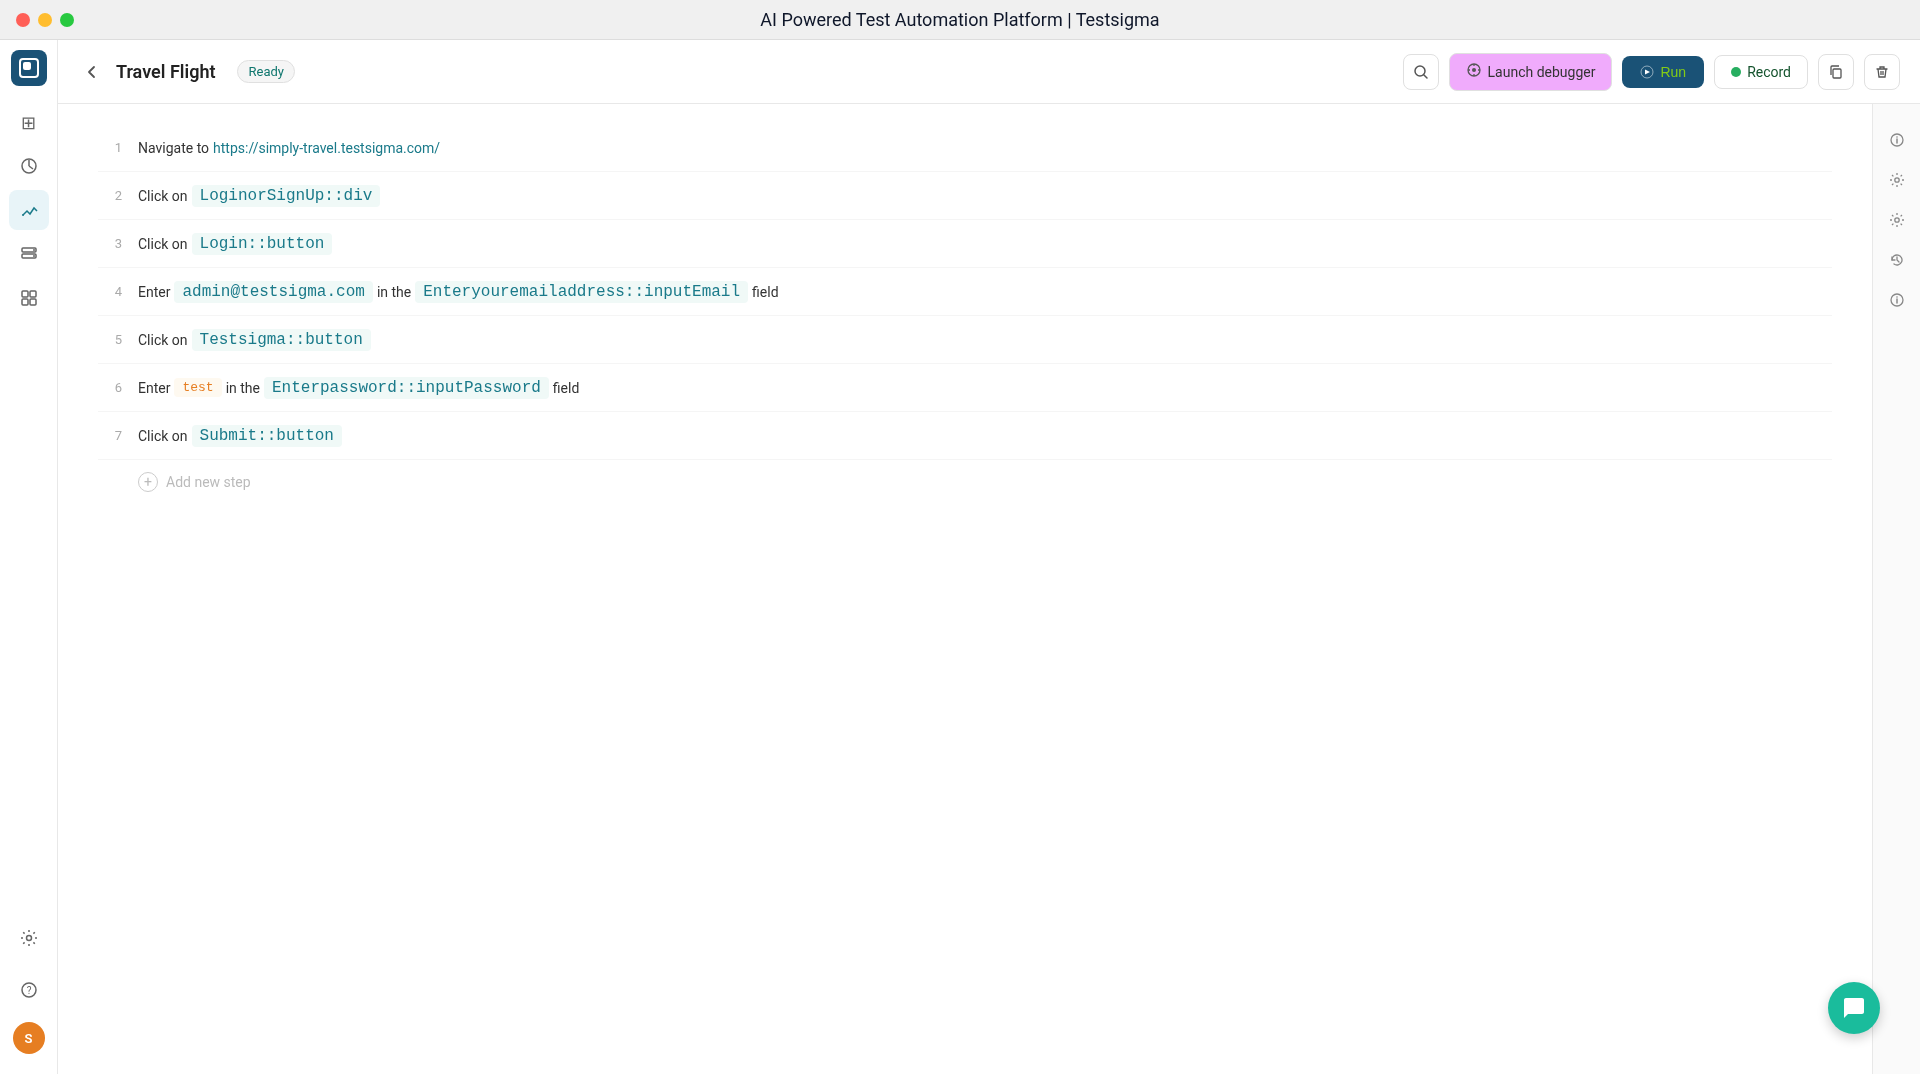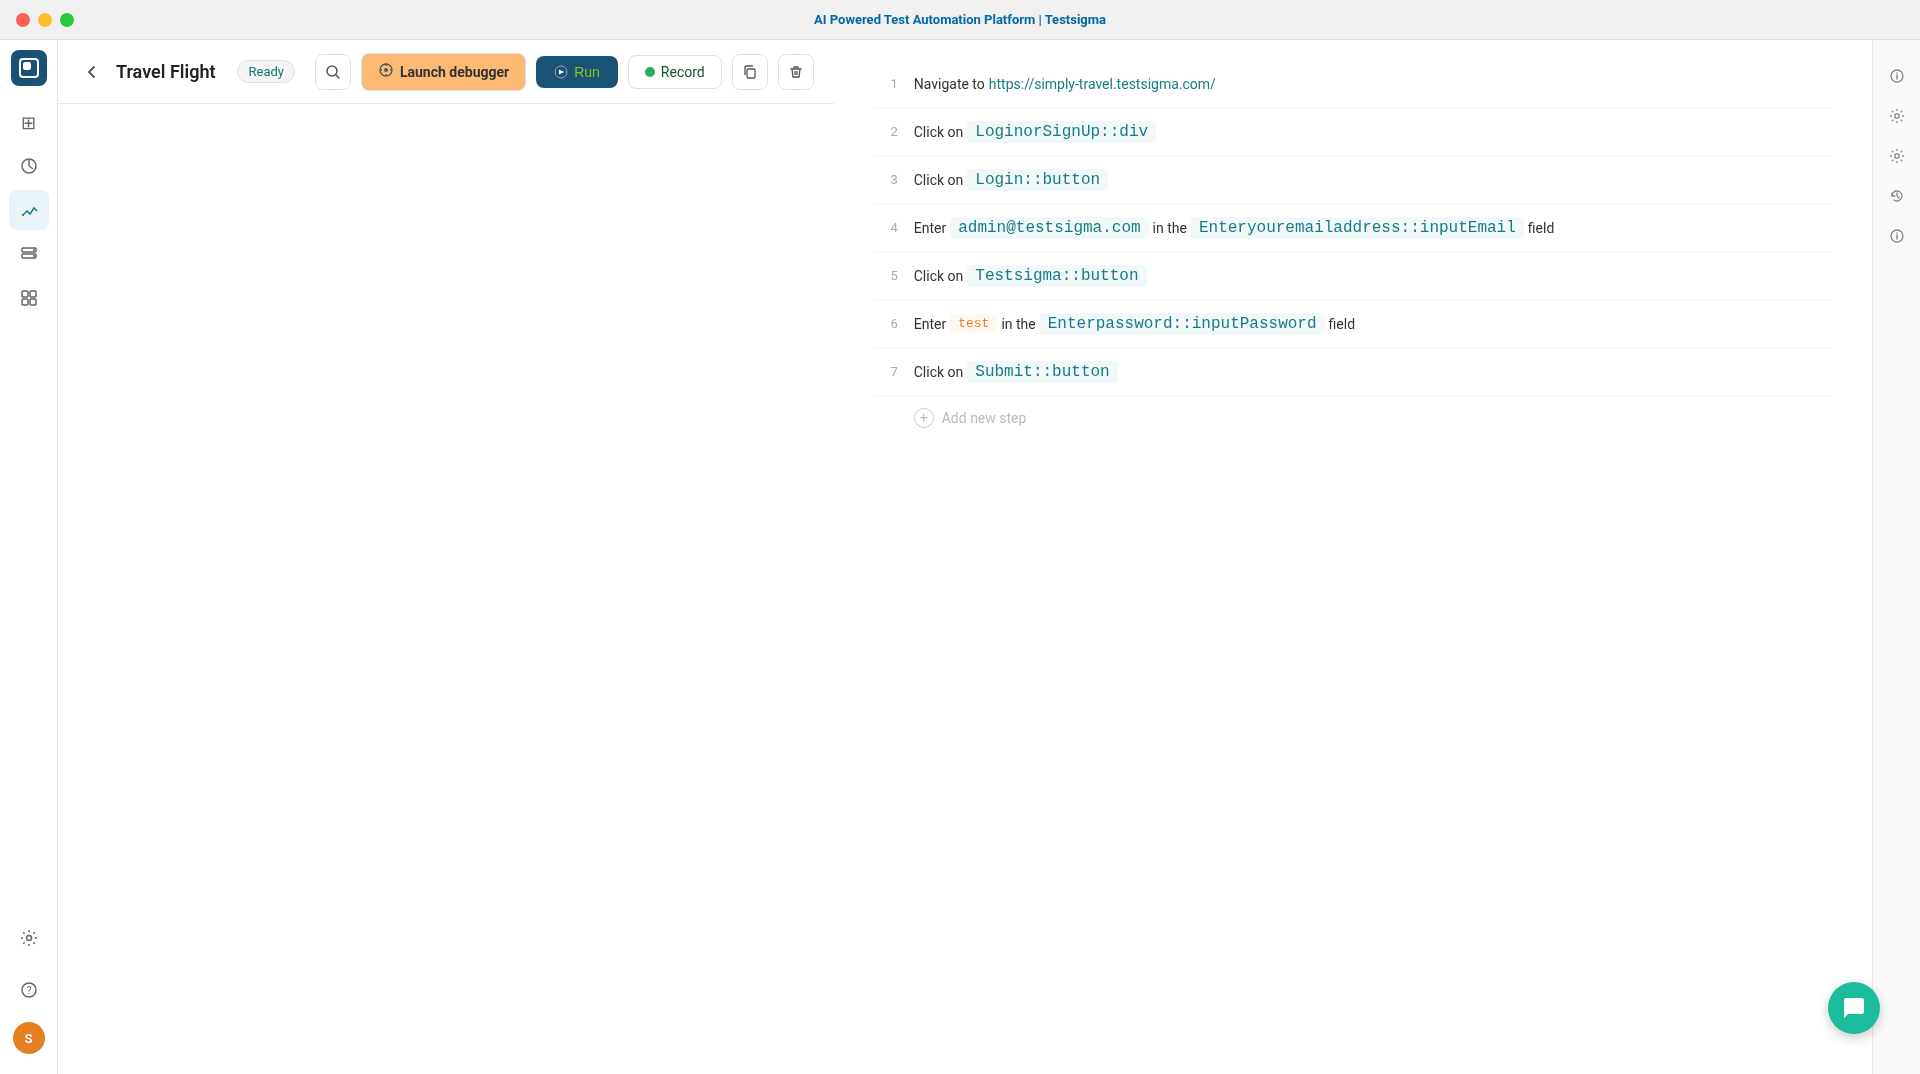--- a/index.html
+++ b/index.html
@@ -28,23 +28,23 @@
       left: 16px;
       display: flex;
       gap: 8px;
       align-items: center;
     }
     .wc { width: 14px; height: 14px; border-radius: 50%; }
     .wc-close { background: #ff5f57; }
     .wc-min { background: #ffbd2e; }
     .wc-max { background: #28c940; }
     .title-bar-text {
-      font-size: 13px;
-      color: #0369a1;
-      font-weight: 700;
+      font-size: 18px;
+      color: #0f172a;
+      font-weight: 400;
     }
 
     
     .app-container {
       display: flex;
       flex: 1;
       overflow: hidden;
     }
 
     
@@ -162,25 +162,24 @@
       color: #555;
       background: #fff;
     }
     .launch-debugger-btn {
       display: flex;
       align-items: center;
       gap: 6px;
       padding: 8px 16px;
       border: 1px solid #e0e0e0;
       border-radius: 8px;
-      background: #fdba74;
+      background: #f0abfc;
       cursor: pointer;
       font-size: 14px;
       color: #333;
-      font-weight: bold;
     }
     .launch-debugger-icon {
       font-size: 16px;
     }
     .run-btn {
       display: flex;
       align-items: center;
       gap: 6px;
       padding: 8px 18px;
       border: none;
@@ -344,20 +343,21 @@
       justify-content: center;
       cursor: pointer;
       box-shadow: 0 4px 12px rgba(0,0,0,0.2);
       color: #fff;
       font-size: 22px;
     }
 
     
     .top-section {
       display: flex;
+      flex-direction: column;
       flex: 1;
     }
     .header-row {
       display: flex;
       align-items: center;
       height: 64px;
       border-bottom: 1px solid #e8e8e8;
       padding: 0 20px;
       gap: 10px;
     }

